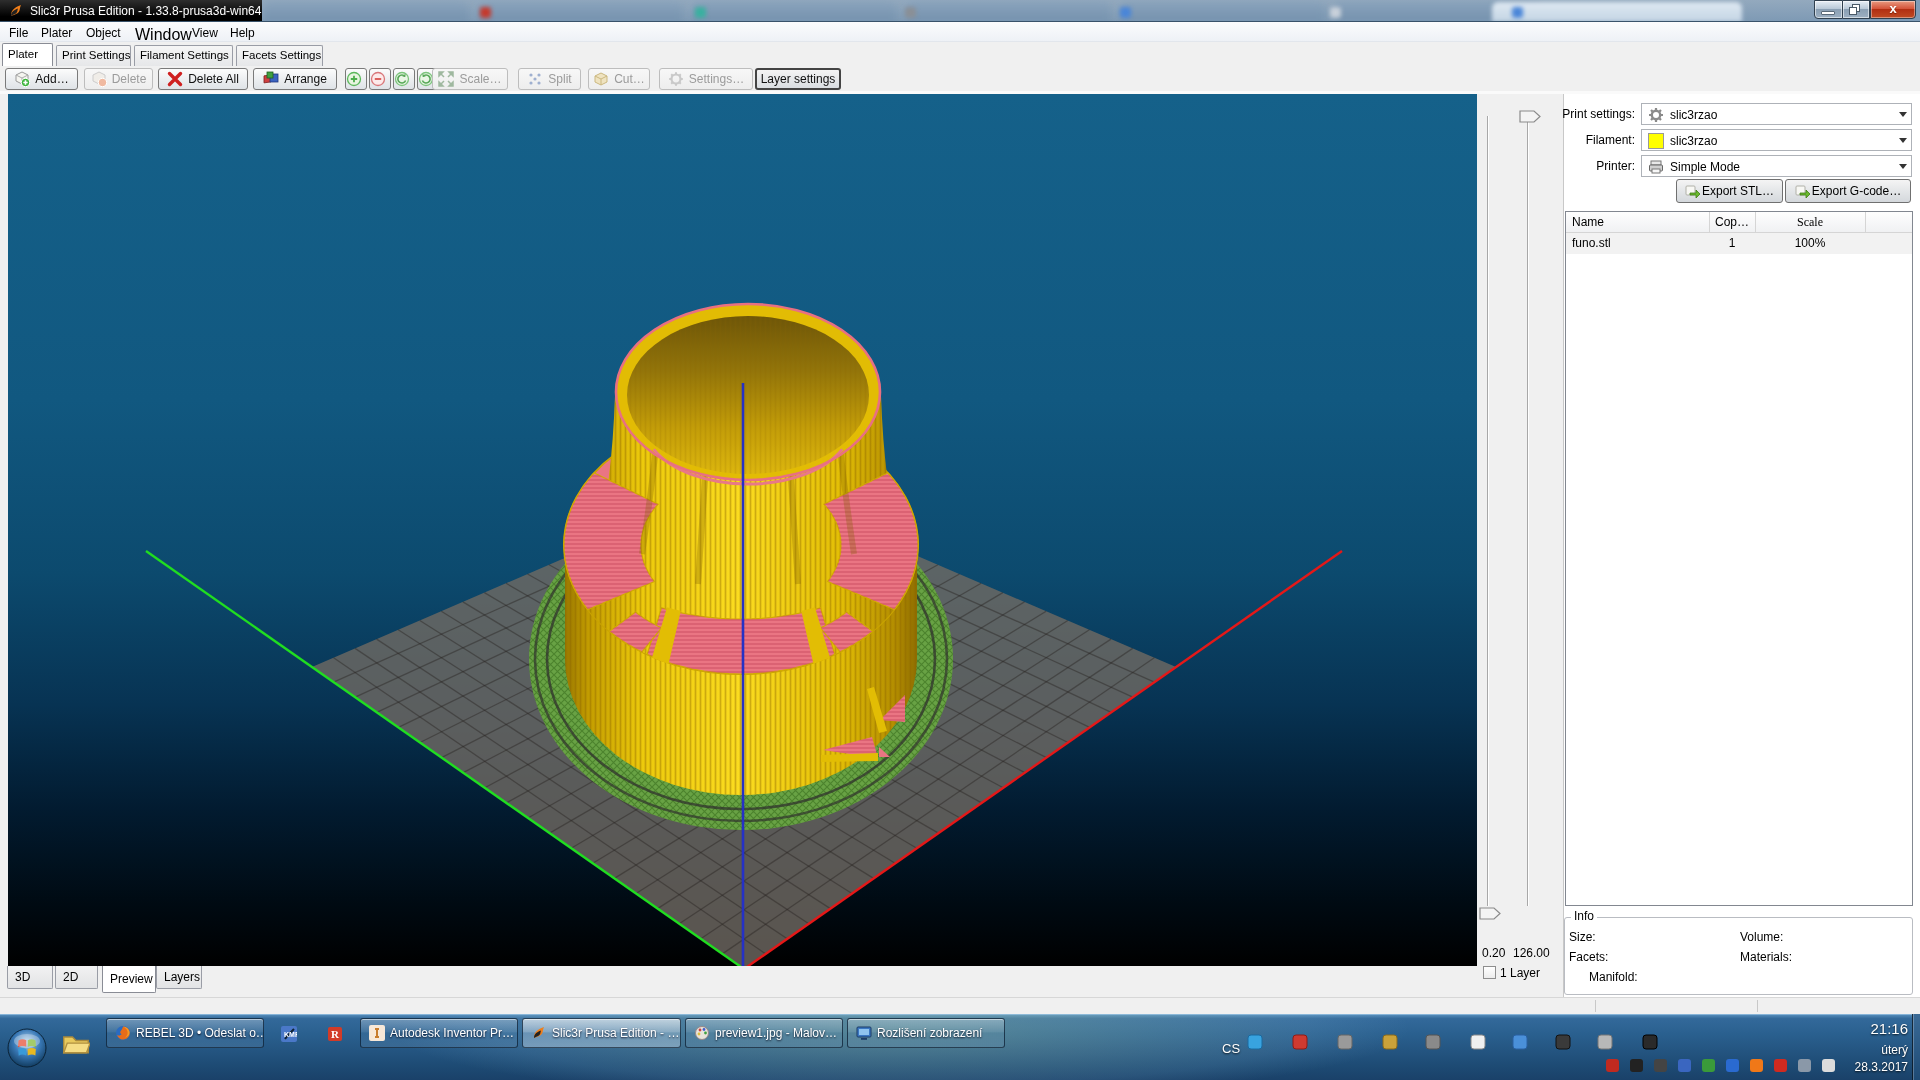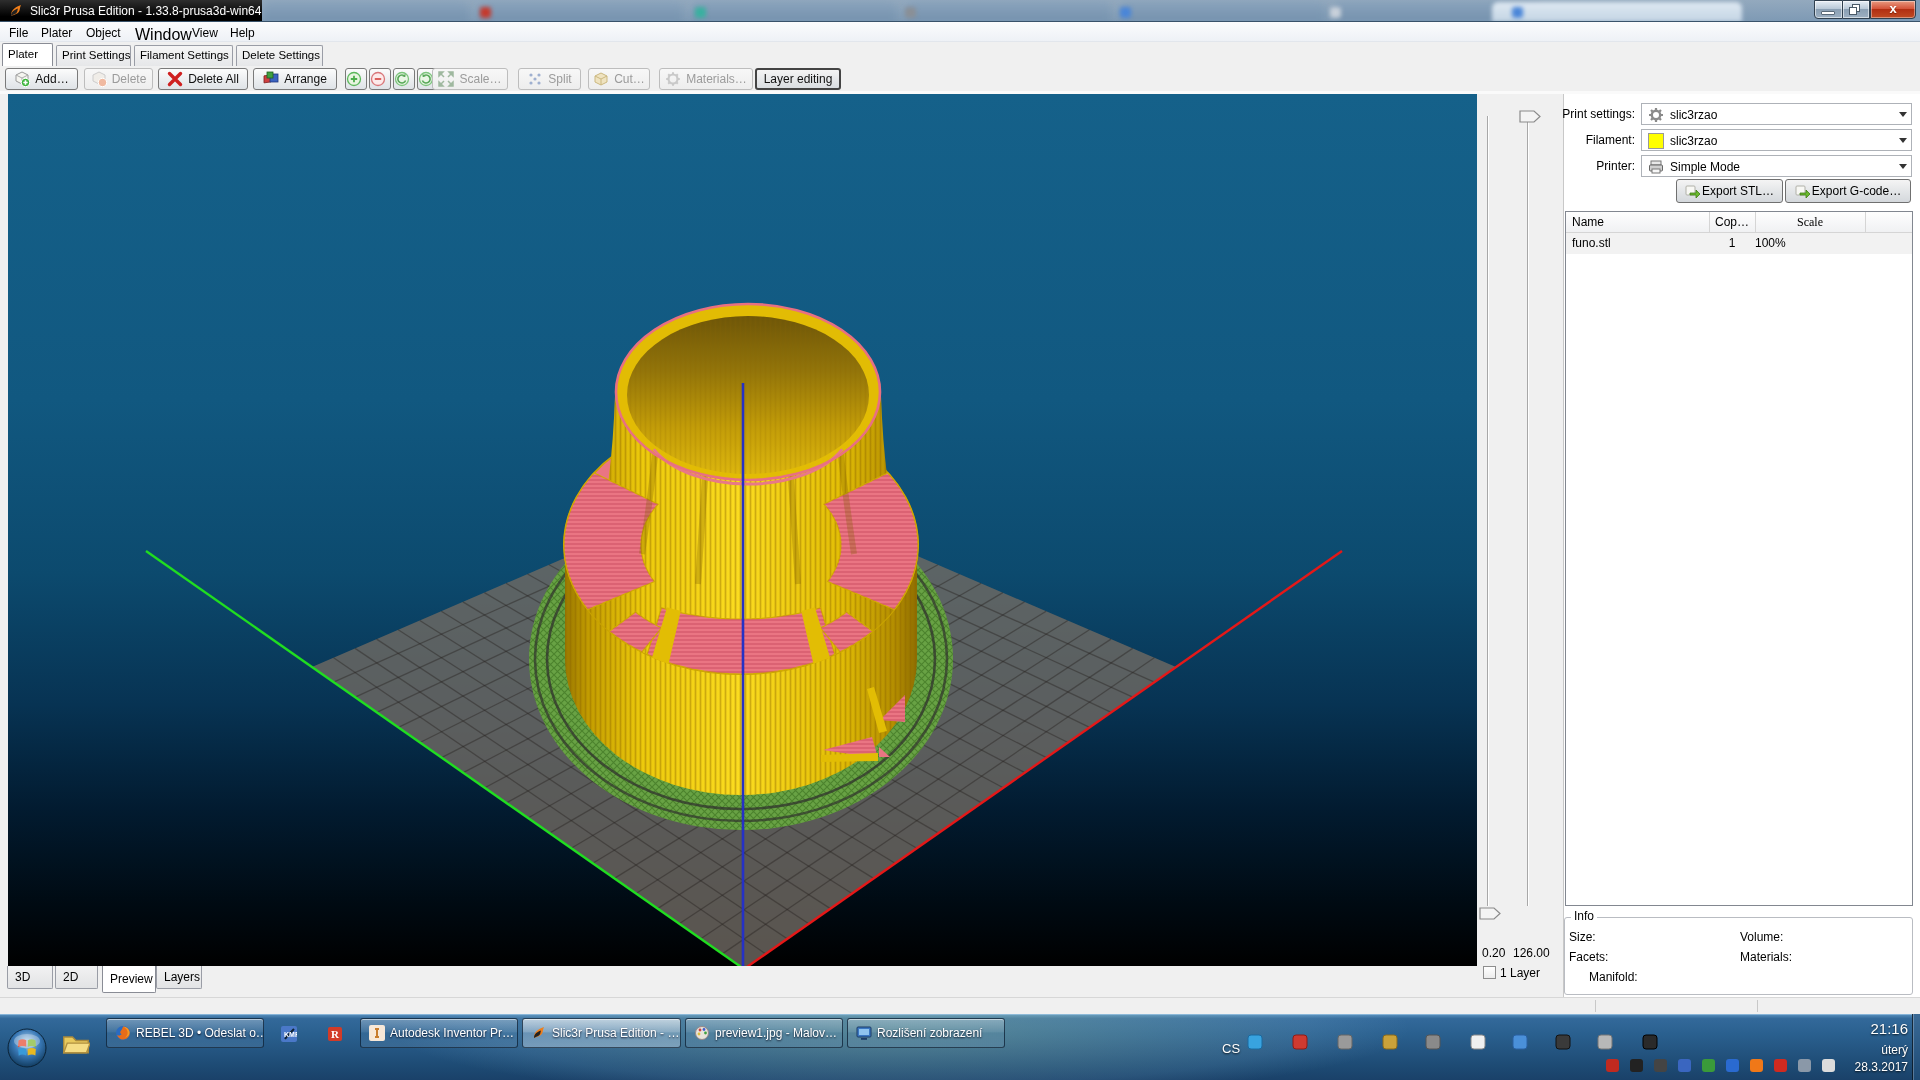--- a/index.html
+++ b/index.html
@@ -49,21 +49,21 @@
 <div class="abs" style="left:9px;top:26px;font-size:12px;color:#000;">File</div>
 <div class="abs" style="left:41px;top:26px;font-size:12px;color:#000;">Plater</div>
 <div class="abs" style="left:86px;top:26px;font-size:12px;color:#000;">Object</div>
 <div class="abs" style="left:135px;top:26px;font-size:16px;color:#000;">Window</div>
 <div class="abs" style="left:192px;top:26px;font-size:12px;color:#000;">View</div>
 <div class="abs" style="left:230px;top:26px;font-size:12px;color:#000;">Help</div>
 <div class="abs" style="left:0;top:42px;width:1920px;height:24px;background:#f0f0f0;"></div>
 <div class="abs" style="left:2px;top:43px;width:51px;height:23px;background:#fff;border:1px solid #898c95;border-bottom:none;border-radius:2px 2px 0 0;font-size:11.5px;padding:4px 0 0 5px;white-space:nowrap;overflow:hidden;">Plater</div>
 <div class="abs" style="left:56px;top:45px;width:75px;height:21px;background:linear-gradient(#f6f6f6,#e6e7e9);border:1px solid #9a9da6;border-bottom:none;border-radius:2px 2px 0 0;font-size:11.5px;padding:3px 0 0 5px;white-space:nowrap;overflow:hidden;">Print Settings</div>
 <div class="abs" style="left:134px;top:45px;width:99px;height:21px;background:linear-gradient(#f6f6f6,#e6e7e9);border:1px solid #9a9da6;border-bottom:none;border-radius:2px 2px 0 0;font-size:11.5px;padding:3px 0 0 5px;white-space:nowrap;overflow:hidden;">Filament Settings</div>
-<div class="abs" style="left:236px;top:45px;width:87px;height:21px;background:linear-gradient(#f6f6f6,#e6e7e9);border:1px solid #9a9da6;border-bottom:none;border-radius:2px 2px 0 0;font-size:11.5px;padding:3px 0 0 5px;white-space:nowrap;overflow:hidden;">Delete Settings</div>
+<div class="abs" style="left:236px;top:45px;width:87px;height:21px;background:linear-gradient(#f6f6f6,#e6e7e9);border:1px solid #9a9da6;border-bottom:none;border-radius:2px 2px 0 0;font-size:11.5px;padding:3px 0 0 5px;white-space:nowrap;overflow:hidden;">Facets Settings</div>
 <div class="abs" style="left:0;top:66px;width:1920px;height:25px;background:#f0f0f0;"></div>
 <div class="btn" style="left:5px;width:73px;">
     <span style="width:16px;height:16px;display:inline-block;"><svg width="16" height="16" viewBox="0 0 16 16" xmlns="http://www.w3.org/2000/svg">
         <path d="M8 1 L14 4 L14 10 L8 13 L2 10 L2 4 Z" fill="#f5f5f0" stroke="#999" stroke-width="1"></path>
         <path d="M2 4 L8 7 L14 4 M8 7 L8 13" stroke="#aaa" fill="none" stroke-width="1"></path>
         <circle cx="11.5" cy="11.5" r="4.2" fill="#3db53d" stroke="#fff" stroke-width="1"></circle>
         <path d="M11.5 9.3 V13.7 M9.3 11.5 H13.7" stroke="#fff" stroke-width="1.6"></path>
       </svg></span>
     <span class="tb-txt">Add…</span>
   </div>
@@ -149,23 +149,23 @@
       </svg></span>
     <span class="tb-txt">Cut…</span>
   </div>
 <div class="btn dis" style="left:659px;width:94px;">
     <span style="width:16px;height:16px;display:inline-block;"><svg width="16" height="16" viewBox="0 0 16 16" xmlns="http://www.w3.org/2000/svg">
         <circle cx="8" cy="8" r="4.5" fill="none" stroke="#c9c9c9" stroke-width="2.2"></circle>
         <g stroke="#c9c9c9" stroke-width="2">
           <path d="M8 1.2 V3.4 M8 12.6 V14.8 M1.2 8 H3.4 M12.6 8 H14.8 M3.2 3.2 L4.7 4.7 M11.3 11.3 L12.8 12.8 M12.8 3.2 L11.3 4.7 M4.7 11.3 L3.2 12.8"></path>
         </g>
       </svg></span>
-    <span class="tb-txt">Materials…</span>
-  </div>
-<div class="btn" style="left:755px;width:86px;border:2px solid #444;background:linear-gradient(#f4f4f4,#d9dde1);">Layer editing</div>
+    <span class="tb-txt">Settings…</span>
+  </div>
+<div class="btn" style="left:755px;width:86px;border:2px solid #444;background:linear-gradient(#f4f4f4,#d9dde1);">Layer settings</div>
 <div class="abs" style="left:0;top:91px;width:1920px;height:3px;background:#fafafa;"></div>
 <div class="abs" style="left:8px;top:94px;width:1469px;height:872px;"><svg width="1469" height="872" viewBox="0 0 1469 872" xmlns="http://www.w3.org/2000/svg">
       <defs>
 <linearGradient id="bg" x1="0" y1="0" x2="0" y2="1">
 <stop offset="0" stop-color="#15618a"></stop>
 <stop offset="0.35" stop-color="#115880"></stop>
 <stop offset="0.55" stop-color="#0c4a6e"></stop>
 <stop offset="0.7" stop-color="#073353"></stop>
 <stop offset="0.82" stop-color="#021b30"></stop>
 <stop offset="0.93" stop-color="#000a12"></stop>
@@ -336,21 +336,21 @@
 <div class="abs" style="left:1566px;top:212px;width:346px;height:21px;background:linear-gradient(#fefefe,#f0f1f3);border-bottom:1px solid #d5d5d5;"></div>
 <div class="abs" style="left:1709px;top:212px;width:1px;height:21px;background:#d5d5d5;"></div>
 <div class="abs" style="left:1755px;top:212px;width:1px;height:21px;background:#d5d5d5;"></div>
 <div class="abs" style="left:1865px;top:212px;width:1px;height:21px;background:#d5d5d5;"></div>
 <div class="abs" style="left:1572px;top:215px;font-size:12px;">Name</div>
 <div class="abs" style="left:1709px;top:215px;width:46px;text-align:center;font-size:12px;">Cop…</div>
 <div class="abs" style="left:1755px;top:215px;width:110px;text-align:center;font-size:12px;font-family:Liberation Serif, serif;">Scale</div>
 <div class="abs" style="left:1566px;top:233px;width:346px;height:21px;background:#f2f2f2;"></div>
 <div class="abs" style="left:1572px;top:236px;font-size:12px;">funo.stl</div>
 <div class="abs" style="left:1709px;top:236px;width:46px;text-align:center;font-size:12px;">1</div>
-<div class="abs" style="left:1755px;top:236px;width:110px;font-size:12px;">100%</div>
+<div class="abs" style="left:1755px;top:236px;width:110px;text-align:center;font-size:12px;">100%</div>
 <div class="abs" style="left:1564px;top:917px;width:349px;height:78px;border:1px solid #b9bcc2;border-radius:3px;"></div>
 <div class="abs" style="left:1571px;top:909px;background:#fff;padding:0 3px;font-size:12px;">Info</div>
 <div class="abs" style="left:1569px;top:930px;font-size:12px;">Size:</div>
 <div class="abs" style="left:1740px;top:930px;font-size:12px;">Volume:</div>
 <div class="abs" style="left:1569px;top:950px;font-size:12px;">Facets:</div>
 <div class="abs" style="left:1740px;top:950px;font-size:12px;">Materials:</div>
 <div class="abs" style="left:1569px;top:970px;font-size:12px;margin-left:20px;">Manifold:</div>
 <div class="abs" style="left:0;top:966px;width:1477px;height:31px;background:#f0f0f0;"></div>
 <div class="abs" style="left:7px;top:966px;width:46px;height:23px;background:linear-gradient(#f2f2f2,#e2e3e5);border:1px solid #9a9da6;border-top:none;border-radius:0 0 2px 2px;font-size:12px;padding:4px 0 0 7px;">3D</div>
 <div class="abs" style="left:55px;top:966px;width:43px;height:23px;background:linear-gradient(#f2f2f2,#e2e3e5);border:1px solid #9a9da6;border-top:none;border-radius:0 0 2px 2px;font-size:12px;padding:4px 0 0 7px;">2D</div>

